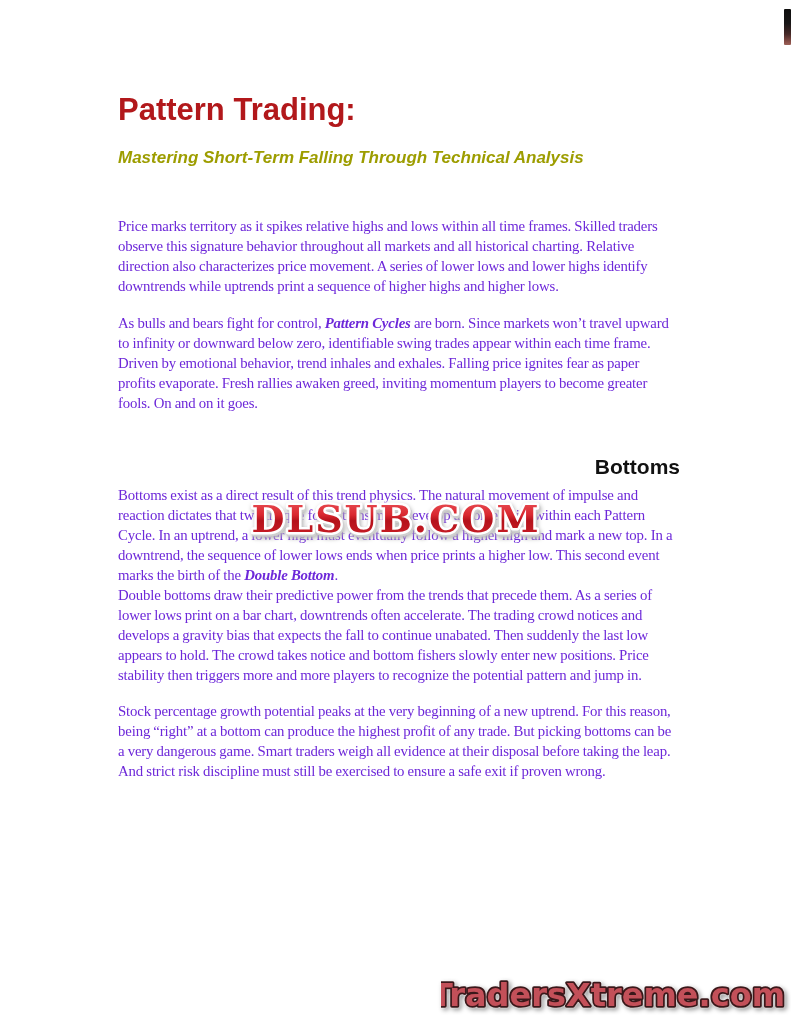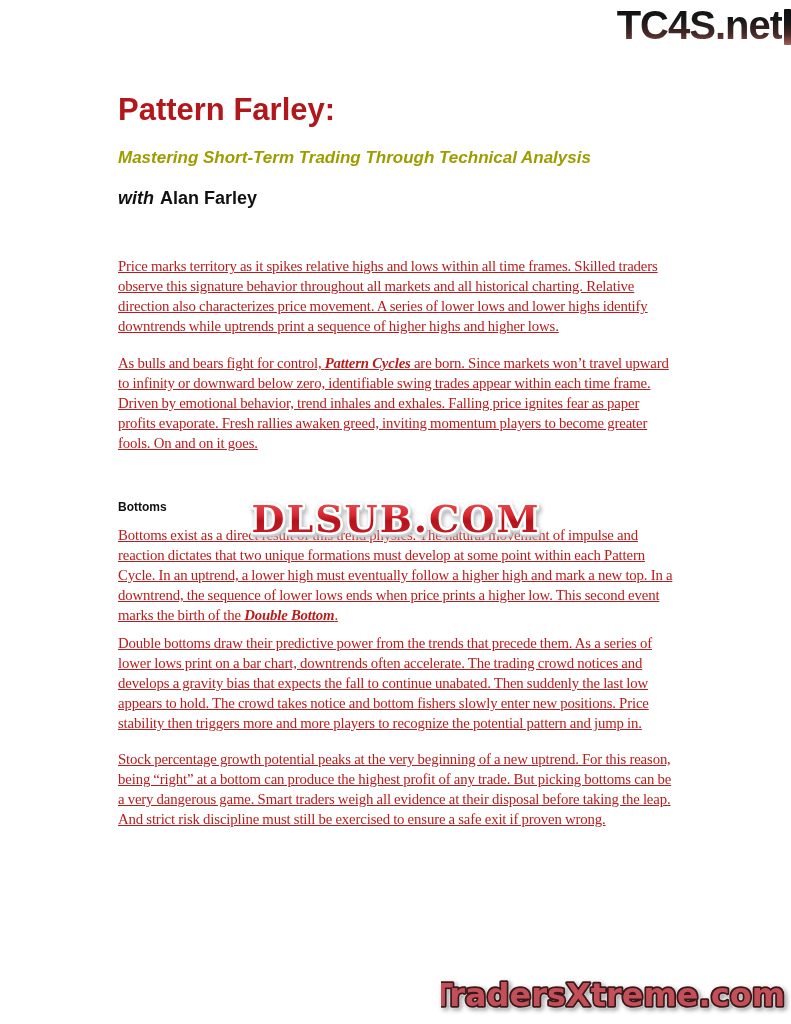--- a/index.html
+++ b/index.html
@@ -33,57 +33,53 @@
     margin:93px 0 0 0;font-size:31px;line-height:34px;font-weight:bold;
     color:var(--title-red);letter-spacing:0;
   }
   h2{
     margin:21px 0 0 0;font-size:17px;line-height:20px;font-weight:bold;font-style:italic;
     color:var(--subtitle-olive);
   }
   .byline{margin:20px 0 0 0;font-size:18px;line-height:20px;font-weight:bold;color:#111;}
   .byline .wi{font-style:italic;margin-right:6px;}
   .email{margin:17px 0 0 0;font-size:16px;line-height:19px;font-weight:bold;color:#111;}
-  .intro,.section{font-family:"Liberation Serif",serif;color:#b91c1c;text-decoration:underline;}
+  .intro,.section{font-family:"Liberation Serif",serif;color:#6d28d9;}
   .intro p,.section p{
     margin:0;font-size:14.8px;line-height:20px;letter-spacing:-0.15px;word-spacing:-0.3px;
   }
   .intro p:nth-child(1){margin-top:48px;}
   .intro p:nth-child(2){margin-top:17px;}
-  h3{margin:45px 0 0 0;font-size:12px;line-height:18px;font-weight:bold;color:#111;}
+  h3{margin:45px 0 0 0;font-size:21px;line-height:18px;font-weight:bold;color:#111;text-align:right;}
   .section p:nth-child(1){margin-top:9px;}
-  .section p:nth-child(2){margin-top:8px;}
+  .section p:nth-child(2){}
   .section p:nth-child(3){margin-top:16px;}
   .bi{font-weight:bold;font-style:italic;}
   
   .dlsub-wrap{
     position:absolute;top:490px;left:50%;transform:translateX(-50%);
     width:310px;height:56px;text-align:center;
   }
   .dlsub-wrap svg{filter:drop-shadow(1px 2px 0 #cfcfcf) drop-shadow(1px 2px 2px #b5b5b5);}
   
   .footerlogo-wrap{
     position:absolute;top:973px;right:2px;width:348px;height:46px;text-align:right;
   }
   .footerlogo-wrap svg{filter:drop-shadow(0 0 1px #ffffff) drop-shadow(2px 2px 2px #9a9a9a);}
 </style>
 </head>
 <body>
 
 <div class="page">
 
-  <div class="tc4s">TC4S.net</div>
   <div class="edge-frag"></div>
 
   <main class="col">
-    <h1>Pattern Farley:</h1>
-    <h2>Mastering Short-Term Trading Through Technical Analysis</h2>
-    <p class="byline">
-      <span class="wi">with</span><span>Alan Farley</span>
-    </p>
+    <h1>Pattern Trading:</h1>
+    <h2>Mastering Short-Term Falling Through Technical Analysis</h2>
 
     <div class="intro">
         <p><span>Price marks territory as it spikes relative highs and lows within all time frames. Skilled traders observe this signature behavior throughout all markets and all historical charting. Relative direction also characterizes price movement. A series of lower lows and lower highs identify downtrends while uptrends print a sequence of higher highs and higher lows.</span></p>
         <p><span>As bulls and bears fight for control, </span><span class="bi">Pattern Cycles</span><span> are born. Since markets won’t travel upward to infinity or downward below zero, identifiable swing trades appear within each time frame. Driven by emotional behavior, trend inhales and exhales. Falling price ignites fear as paper profits evaporate. Fresh rallies awaken greed, inviting momentum players to become greater fools. On and on it goes.</span></p>
       </div>
 
     <h3>Bottoms</h3>
 
     <div class="section">
         <p><span>Bottoms exist as a direct result of this trend physics. The natural movement of impulse and reaction dictates that two unique formations must develop at some point within each Pattern Cycle. In an uptrend, a lower high must eventually follow a higher high and mark a new top. In a downtrend, the sequence of lower lows ends when price prints a higher low. This second event marks the birth of the </span><span class="bi">Double Bottom</span><span>.</span></p>

